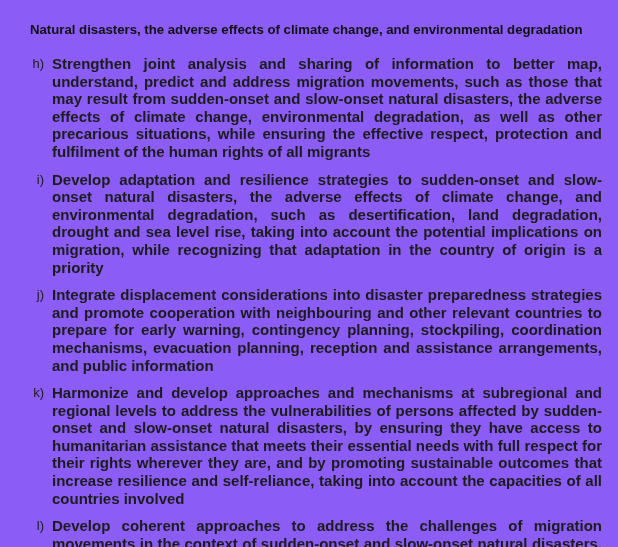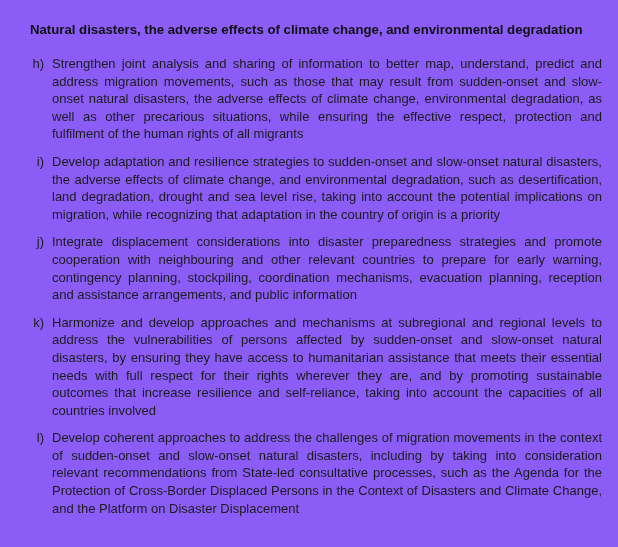--- a/index.html
+++ b/index.html
@@ -40,25 +40,26 @@
     width: 22px;
     padding-right: 8px;
     text-align: right;
     font-size: 13px;
     line-height: 17.6px;
     color: #1c1c1c;
   }
   .doc-item-text {
     flex: 1 1 auto;
     margin: 0;
-    font-size: 13px;
+    font-size: 15px;
     line-height: 17.6px;
     text-align: justify;
     text-justify: inter-word;
     color: #1c1c1c;
+    font-weight: bold;
   }
 </style>
 </head>
 <body>
 
 <div class="page">
 
   <h1 class="doc-heading">Natural disasters, the adverse effects of climate change, and environmental degradation</h1>
 
   <div class="doc-list">

